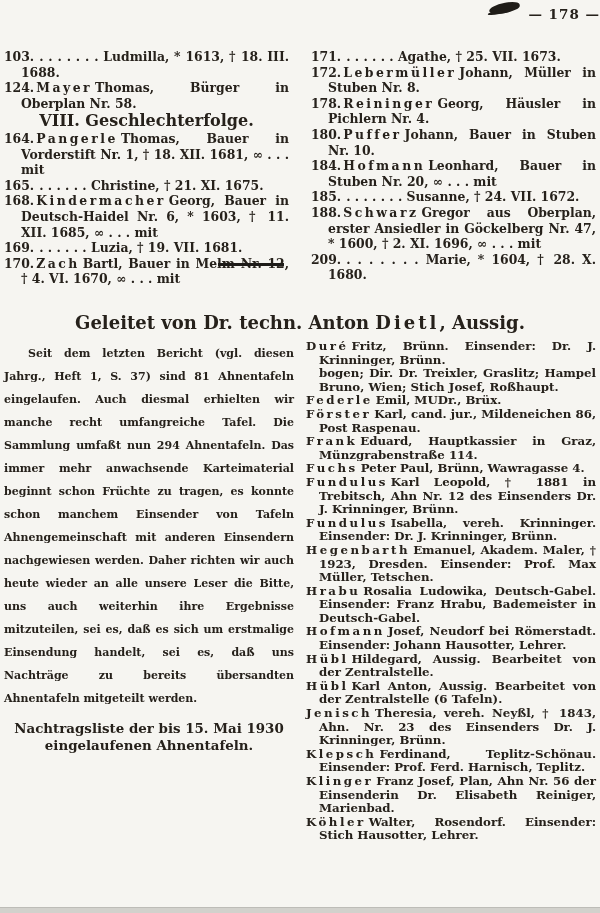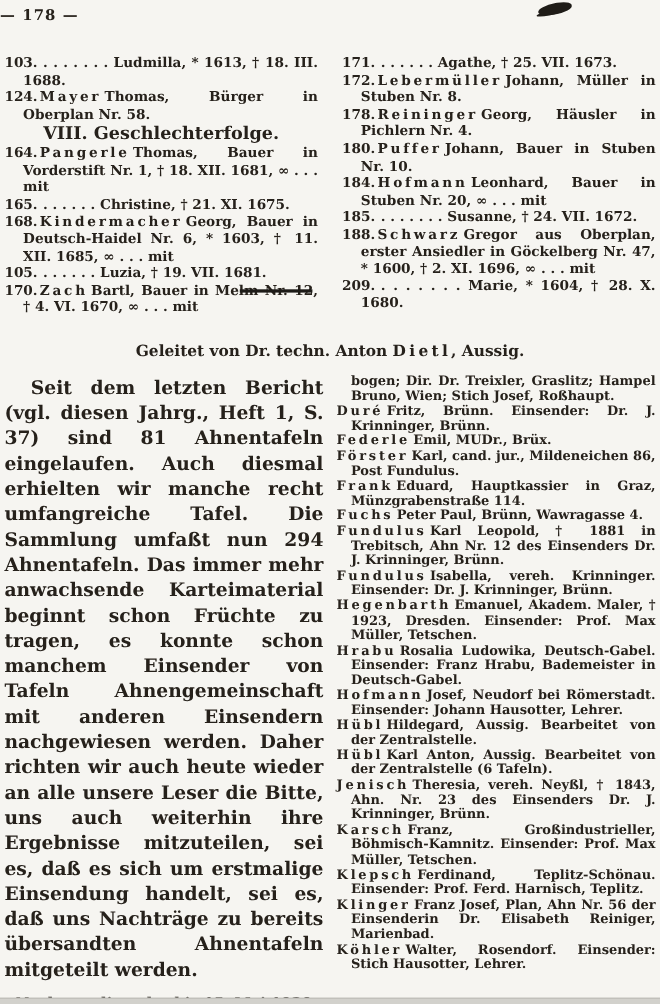--- a/index.html
+++ b/index.html
@@ -3,21 +3,21 @@
 <meta charset="utf-8">
 <style>
   html, body { margin:0; padding:0; }
   body {
     width:600px; height:913px; position:relative; overflow:hidden;
     background:#f6f5f1; color:#26211b;
     font-family:"DejaVu Serif", serif;
   }
   .page { position:absolute; inset:0; }
 
-  .header-row { position:absolute; top:6px; left:0; right:0; text-align:left;
+  .header-row { position:absolute; top:6px; left:0; right:0; text-align:right;
     font-size:13.5px; font-weight:bold; letter-spacing:1px; }
   .smudge { position:absolute; top:3px; left:489px; width:31px; height:10px;
     background:#1f1c18; border-radius:60% 45% 55% 50%; transform:rotate(-10deg);
     box-shadow:-5px 3px 0 -3px #1f1c18; }
 
   .top-cols { position:absolute; top:49px; left:4px; width:592px;
     display:flex; gap:22px; }
   .tcol { width:291px; font-size:12.4px; line-height:15.6px; font-weight:bold;
     text-align:justify; }
   .t-entry { margin:0; padding-left:17px; text-indent:-17px; }
@@ -25,27 +25,27 @@
   .name { letter-spacing:2.5px; margin-right:3px; }
   .t-sub { text-align:center; text-indent:0; padding-left:0; font-size:16px;
     margin:2px 0 2px 0; font-weight:bold; }
 
   .mid-rule { position:absolute; top:263px; left:218px; width:66px; height:2.5px;
     background:#1d1b18; }
 
   .article-title { position:absolute; top:276px; left:0; right:0; text-align:center;
     font-size:21.5px; font-weight:bold; letter-spacing:0.5px; }
   .article-byline { position:absolute; top:312px; left:0; right:0; text-align:center;
-    font-size:14px; font-weight:bold; }
+    font-size:18px; font-weight:bold; }
   .byline-name { letter-spacing:3px; }
 
   .body-cols { position:absolute; top:340px; left:4px; width:592px;
     display:flex; gap:12px; font-weight:bold; }
   .bcol { width:290px; }
-  .intro { font-size:17px; line-height:23px; text-align:justify;
+  .intro { font-size:11px; line-height:23px; text-align:justify;
     text-indent:24px; margin:2px 0 10px 0; }
   .list-heading { font-size:13.4px; line-height:17px; text-align:center;
     margin:8px 4px 6px 4px; font-weight:bold; }
   .l-entry { font-size:12.9px; line-height:15.4px; margin:0;
     padding-left:13px; text-indent:-13px; text-align:justify; }
   .bcol-right .l-entry { font-size:11.8px; line-height:13.6px; }
   .l-entry.cont { text-indent:0; }
 
   .bottom-edge { position:absolute; bottom:0; left:0; right:0; height:5px;
     background:#d2d1cc; border-top:1px solid #bdbcb7; }
@@ -59,21 +59,21 @@
   <div class="smudge"></div>
 
   <div class="top-cols">
     <div class="tcol">
       <p class="t-entry"><span class="num">103.</span><span class="name"></span><span>. . . . . . . Ludmilla, * 1613, † 18. III. 1688.</span></p>
       <p class="t-entry"><span class="num">124.</span><span class="name">Mayer</span><span>Thomas, Bürger in Oberplan Nr. 58.</span></p>
       <p class="t-entry t-sub">VIII. Geschlechterfolge.</p>
       <p class="t-entry"><span class="num">164.</span><span class="name">Pangerle</span><span>Thomas, Bauer in Vorderstift Nr. 1, † 18. XII. 1681, ∞ . . . mit</span></p>
       <p class="t-entry"><span class="num">165.</span><span class="name"></span><span>. . . . . . Christine, † 21. XI. 1675.</span></p>
       <p class="t-entry"><span class="num">168.</span><span class="name">Kindermacher</span><span>Georg, Bauer in Deutsch-Haidel Nr. 6, * 1603, † 11. XII. 1685, ∞ . . . mit</span></p>
-      <p class="t-entry"><span class="num">105.</span><span class="name"></span><span>. . . . . . Luzia, † 19. VII. 1681.</span></p>
+      <p class="t-entry"><span class="num">169.</span><span class="name"></span><span>. . . . . . Luzia, † 19. VII. 1681.</span></p>
       <p class="t-entry"><span class="num">170.</span><span class="name">Zach</span><span>Bartl, Bauer in Melm Nr. 12, † 4. VI. 1670, ∞ . . . mit</span></p>
     </div>
     <div class="tcol">
       <p class="t-entry"><span class="num">171.</span><span class="name"></span><span>. . . . . . Agathe, † 25. VII. 1673.</span></p>
       <p class="t-entry"><span class="num">172.</span><span class="name">Lebermüller</span><span>Johann, Müller in Stuben Nr. 8.</span></p>
       <p class="t-entry"><span class="num">178.</span><span class="name">Reininger</span><span>Georg, Häusler in Pichlern Nr. 4.</span></p>
       <p class="t-entry"><span class="num">180.</span><span class="name">Puffer</span><span>Johann, Bauer in Stuben Nr. 10.</span></p>
       <p class="t-entry"><span class="num">184.</span><span class="name">Hofmann</span><span>Leonhard, Bauer in Stuben Nr. 20, ∞ . . . mit</span></p>
       <p class="t-entry"><span class="num">185.</span><span class="name"></span><span>. . . . . . . Susanne, † 24. VII. 1672.</span></p>
       <p class="t-entry"><span class="num">188.</span><span class="name">Schwarz</span><span>Gregor aus Oberplan, erster Ansiedler in Göckelberg Nr. 47, * 1600, † 2. XI. 1696, ∞ . . . mit</span></p>
@@ -85,35 +85,34 @@
 
   <div class="article-byline"><span>Geleitet von Dr. techn. Anton</span> <span class="byline-name">Dietl</span><span>, Aussig.</span></div>
 
   <div class="body-cols">
     <div class="bcol bcol-left">
       <p class="intro">Seit dem letzten Bericht (vgl. diesen Jahrg., Heft 1, S. 37) sind 81 Ahnentafeln eingelaufen. Auch diesmal erhielten wir manche recht umfangreiche Tafel. Die Sammlung umfaßt nun 294 Ahnentafeln. Das immer mehr anwachsende Karteimaterial beginnt schon Früchte zu tragen, es konnte schon manchem Einsender von Tafeln Ahnengemeinschaft mit anderen Einsendern nachgewiesen werden. Daher richten wir auch heute wieder an alle unsere Leser die Bitte, uns auch weiterhin ihre Ergebnisse mitzuteilen, sei es, daß es sich um erstmalige Einsendung handelt, sei es, daß uns Nachträge zu bereits übersandten Ahnentafeln mitgeteilt werden.</p>
       <p class="list-heading">Nachtragsliste der bis 15. Mai 1930 eingelaufenen Ahnentafeln.</p>
 
     </div>
     <div class="bcol bcol-right">
+      <p class="l-entry"><span class="name">Duré</span><span>Fritz, Brünn. Einsender: Dr. J. Krinninger, Brünn.</span></p>
       <p class="l-entry cont"><span>bogen; Dir. Dr. Treixler, Graslitz; Hampel Bruno, Wien; Stich Josef, Roßhaupt.</span></p>
-      <p class="l-entry"><span class="name">Duré</span><span>Fritz, Brünn. Einsender: Dr. J. Krinninger, Brünn.</span></p>
       <p class="l-entry"><span class="name">Federle</span><span>Emil, MUDr., Brüx.</span></p>
-      <p class="l-entry"><span class="name">Förster</span><span>Karl, cand. jur., Mildeneichen 86, Post Fundulus.</span></p>
+      <p class="l-entry"><span class="name">Förster</span><span>Karl, cand. jur., Mildeneichen 86, Post Raspenau.</span></p>
       <p class="l-entry"><span class="name">Frank</span><span>Eduard, Hauptkassier in Graz, Münzgrabenstraße 114.</span></p>
       <p class="l-entry"><span class="name">Fuchs</span><span>Peter Paul, Brünn, Wawragasse 4.</span></p>
       <p class="l-entry"><span class="name">Fundulus</span><span>Karl Leopold, † 1881 in Trebitsch, Ahn Nr. 12 des Einsenders Dr. J. Krinninger, Brünn.</span></p>
       <p class="l-entry"><span class="name">Fundulus</span><span>Isabella, vereh. Krinninger. Einsender: Dr. J. Krinninger, Brünn.</span></p>
       <p class="l-entry"><span class="name">Hegenbarth</span><span>Emanuel, Akadem. Maler, † 1923, Dresden. Einsender: Prof. Max Müller, Tetschen.</span></p>
       <p class="l-entry"><span class="name">Hrabu</span><span>Rosalia Ludowika, Deutsch-Gabel. Einsender: Franz Hrabu, Bademeister in Deutsch-Gabel.</span></p>
       <p class="l-entry"><span class="name">Hofmann</span><span>Josef, Neudorf bei Römerstadt. Einsender: Johann Hausotter, Lehrer.</span></p>
       <p class="l-entry"><span class="name">Hübl</span><span>Hildegard, Aussig. Bearbeitet von der Zentralstelle.</span></p>
       <p class="l-entry"><span class="name">Hübl</span><span>Karl Anton, Aussig. Bearbeitet von der Zentralstelle (6 Tafeln).</span></p>
       <p class="l-entry"><span class="name">Jenisch</span><span>Theresia, vereh. Neyßl, † 1843, Ahn. Nr. 23 des Einsenders Dr. J. Krinninger, Brünn.</span></p>
-      <p class="l-entry"><span class="name">Karsch</span><span>Franz, Großindustrieller, Böhmisch-Kamnitz. Einsender: Prof. Max Müller, Tetschen.</span></p>
       <p class="l-entry"><span class="name">Klepsch</span><span>Ferdinand, Teplitz-Schönau. Einsender: Prof. Ferd. Harnisch, Teplitz.</span></p>
       <p class="l-entry"><span class="name">Klinger</span><span>Franz Josef, Plan, Ahn Nr. 56 der Einsenderin Dr. Elisabeth Reiniger, Marienbad.</span></p>
       <p class="l-entry"><span class="name">Köhler</span><span>Walter, Rosendorf. Einsender: Stich Hausotter, Lehrer.</span></p>
     </div>
   </div>
 
   <div class="bottom-edge"></div>
 </div>
 
 </body></html>

